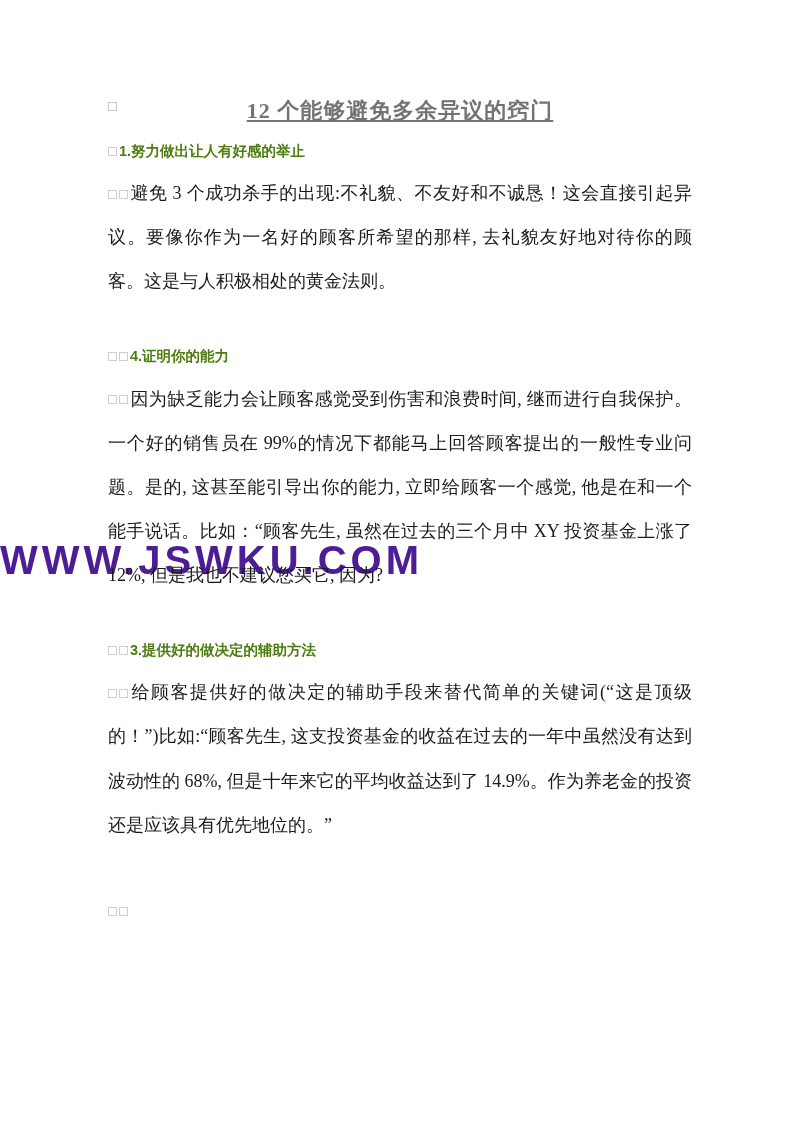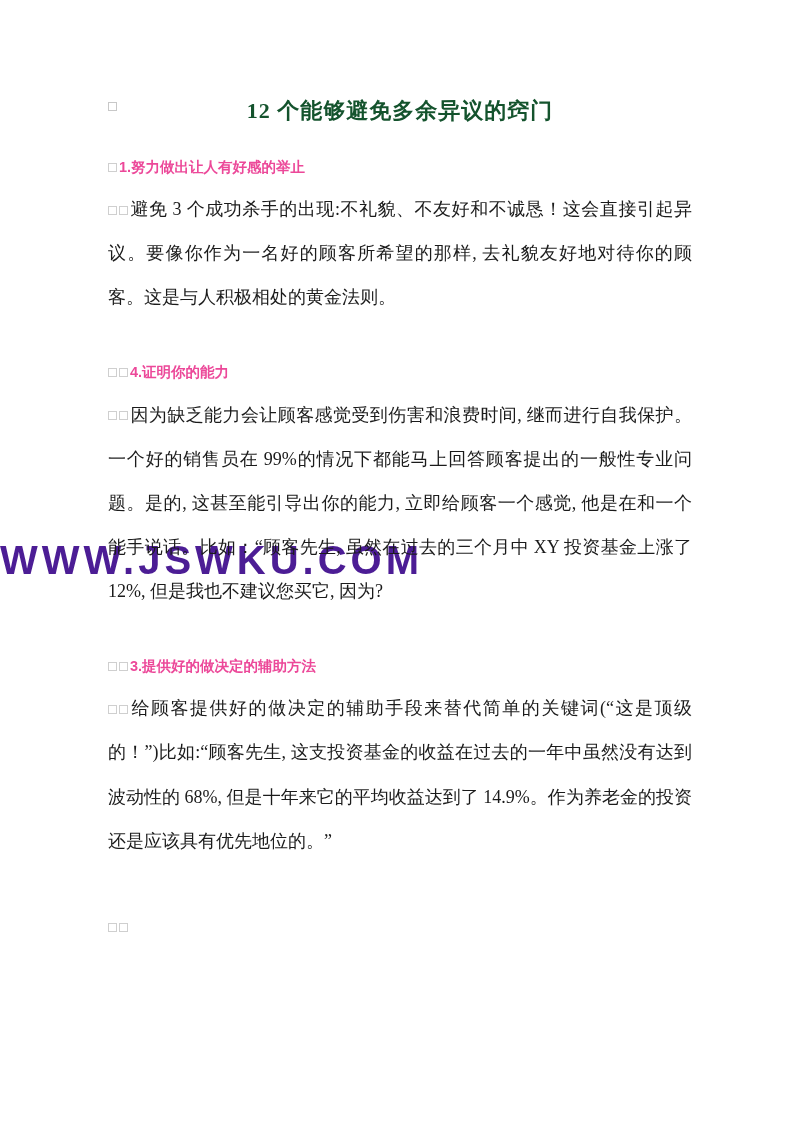--- a/index.html
+++ b/index.html
@@ -33,40 +33,41 @@
     pointer-events: none;
     z-index: 0;
   }
   .content {
     position: relative;
     z-index: 1;
     padding: 96px 108px 0 108px;
   }
   .doc-title {
     text-align: center;
-    color: #14532d;
+    color: #737373;
     font-family: "Liberation Serif", serif;
     font-weight: bold;
     font-size: 22px;
-    margin: 0 0 30px 0;
+    margin: 0 0 14px 0;
     letter-spacing: 1px;
     position: relative;
+    text-decoration: underline;
   }
   .title-bullet {
     position: absolute;
     left: 0;
     top: 6px;
     width: 9px;
     height: 9px;
     border: 1px solid #c8c8c8;
     box-sizing: border-box;
     display: inline-block;
   }
   .sec-head {
-    color: #ec4899;
+    color: #4d7c0f;
     font-family: "Liberation Sans", sans-serif;
     font-weight: bold;
     font-size: 14.5px;
     margin: 0 0 8px 0;
     line-height: 1.6;
   }
   .sec-head .box {
     display: inline-block;
     width: 9px;
     height: 9px;

